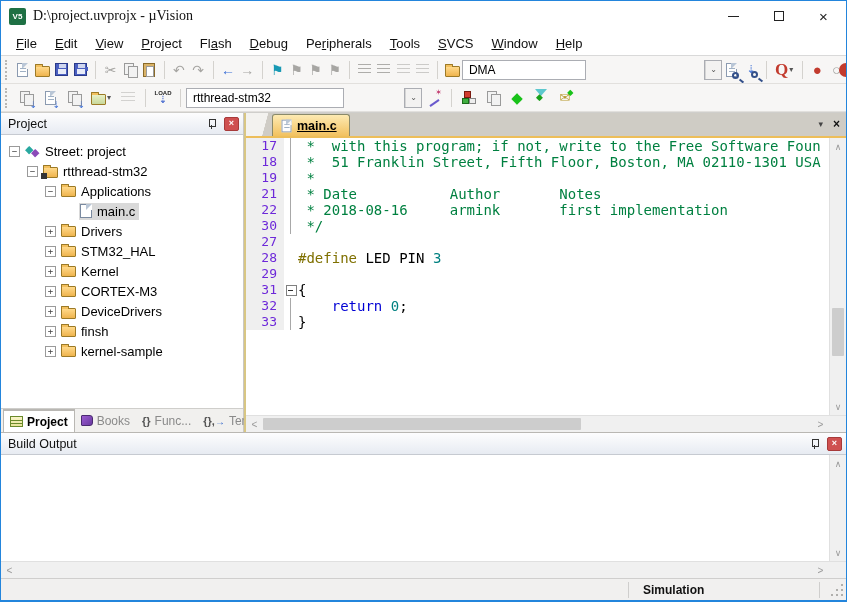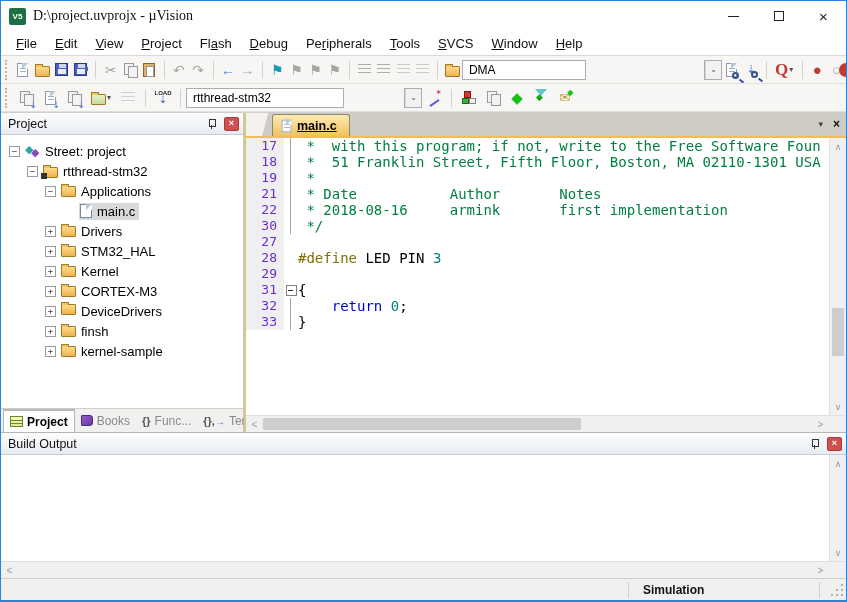--- a/index.html
+++ b/index.html
@@ -399,21 +399,21 @@
           </div>
           <div class="tree-row" style="padding-left: 44px;">
             <span class="exp">+</span>
             <span style="display: flex; align-items: center;">
               <span class="tree-ic folder" style="margin-top: 0px;"></span>
               <span>CORTEX-M3</span>
             </span>
           </div>
           <div class="tree-row" style="padding-left: 44px;">
             <span class="exp">+</span>
-            <span style="display: flex; align-items: flex-start;">
+            <span style="display: flex; align-items: flex-end;">
               <span class="tree-ic folder" style="margin-top: 0px;"></span>
               <span>DeviceDrivers</span>
             </span>
           </div>
           <div class="tree-row" style="padding-left: 44px;">
             <span class="exp">+</span>
             <span style="display: flex; align-items: center;">
               <span class="tree-ic folder" style="margin-top: 0px;"></span>
               <span>finsh</span>
             </span>

